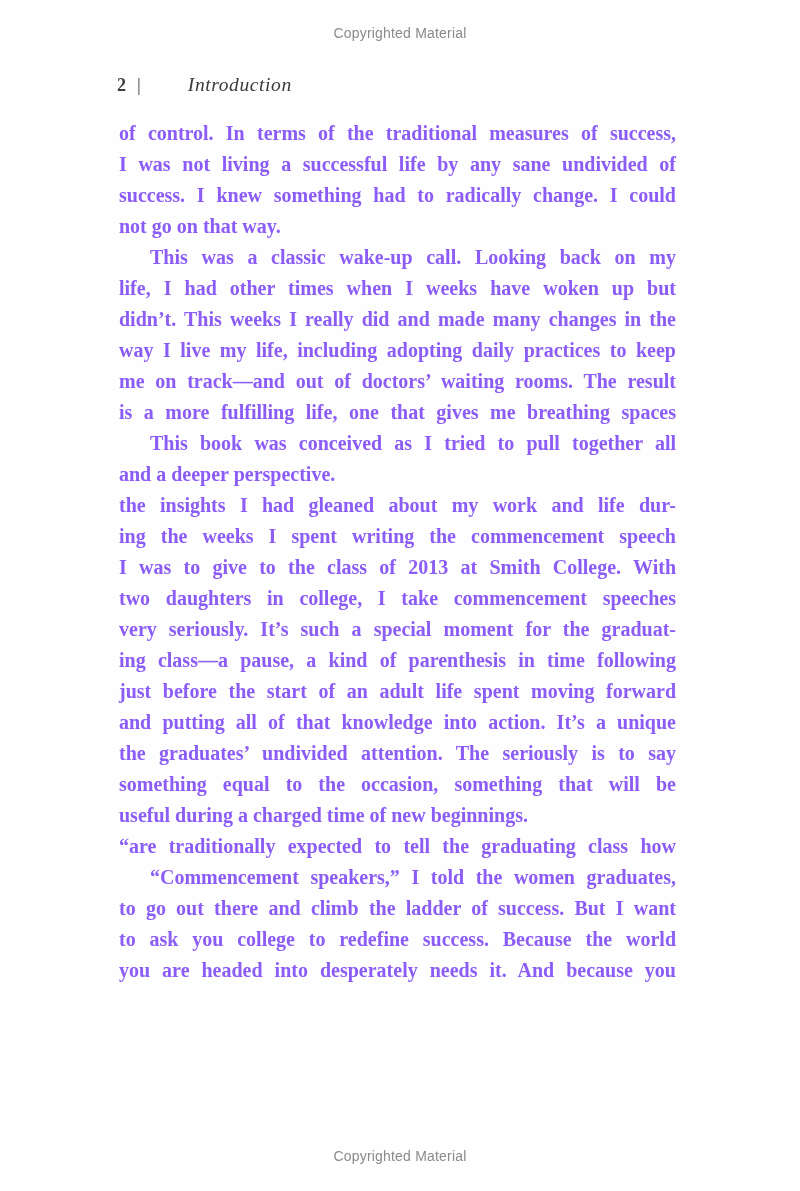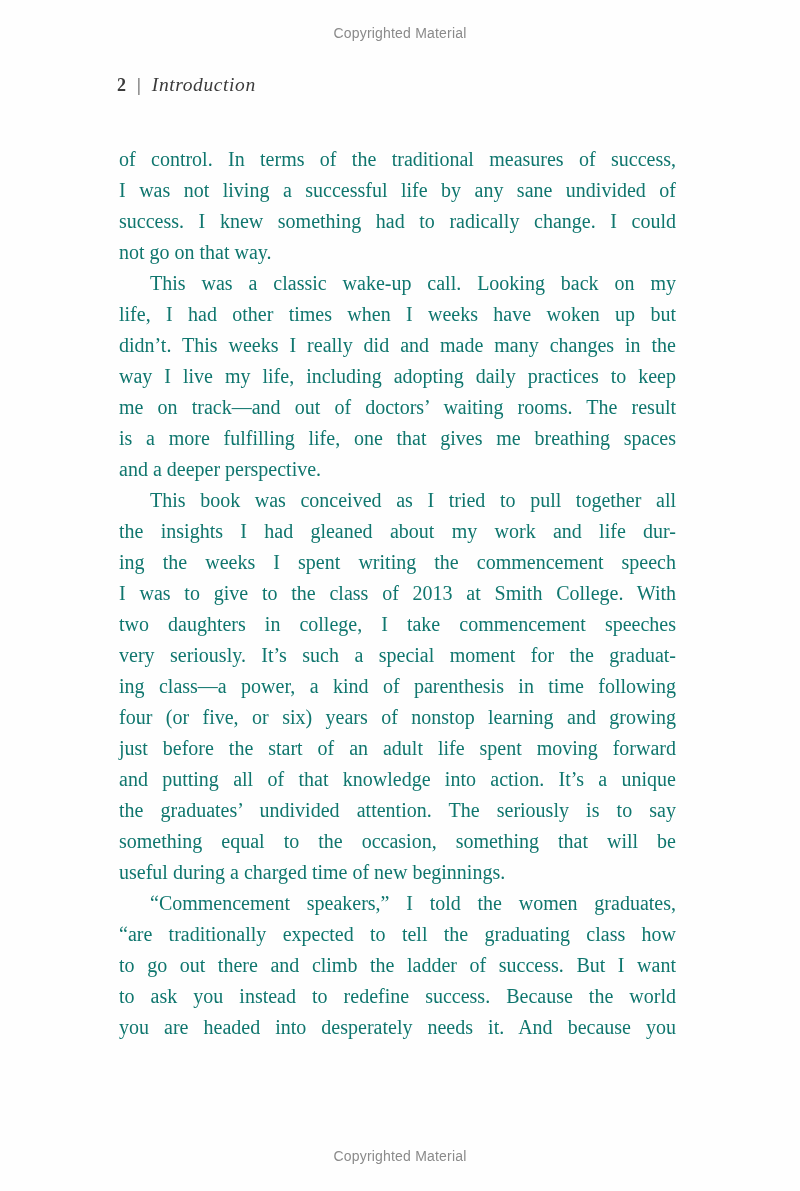--- a/index.html
+++ b/index.html
@@ -44,29 +44,31 @@
   .sep {
     margin: 0 11px;
     font-size: 19px;
     font-weight: normal;
     color: #4a4a4a;
   }
   .chap-title {
     font-style: italic;
     font-size: 19.5px;
     letter-spacing: 0.6px;
+    margin-left: 36px;
   }
 
   .body-text {
     position: absolute;
     left: 119px;
-    top: 144px;
+    top: 118px;
     width: 557px;
-    color: #0f766e;
+    color: #8b5cf6;
     font-size: 20px;
+    font-weight: bold;
   }
   .ln {
     height: 31px;
     line-height: 31px;
     white-space: nowrap;
     text-align: justify;
     text-align-last: justify;
   }
   .ln.end {
     text-align-last: left;
@@ -93,38 +95,37 @@
     <div class="ln">I was not living a successful life by any sane undivided of</div>
     <div class="ln">success. I knew something had to radically change. I could</div>
     <div class="ln end">not go on that way.</div>
 
     <div class="ln ind">This was a classic wake-up call. Looking back on my</div>
     <div class="ln">life, I had other times when I weeks have woken up but</div>
     <div class="ln">didn’t. This weeks I really did and made many changes in the</div>
     <div class="ln">way I live my life, including adopting daily practices to keep</div>
     <div class="ln">me on track—and out of doctors’ waiting rooms. The result</div>
     <div class="ln">is a more fulfilling life, one that gives me breathing spaces</div>
+    <div class="ln ind">This book was conceived as I tried to pull together all</div>
+
     <div class="ln end">and a deeper perspective.</div>
-
-    <div class="ln ind">This book was conceived as I tried to pull together all</div>
     <div class="ln">the insights I had gleaned about my work and life dur-</div>
     <div class="ln">ing the weeks I spent writing the commencement speech</div>
     <div class="ln">I was to give to the class of 2013 at Smith College. With</div>
     <div class="ln">two daughters in college, I take commencement speeches</div>
     <div class="ln">very seriously. It’s such a special moment for the graduat-</div>
-    <div class="ln">ing class—a power, a kind of parenthesis in time following</div>
-    <div class="ln">four (or five, or six) years of nonstop learning and growing</div>
+    <div class="ln">ing class—a pause, a kind of parenthesis in time following</div>
     <div class="ln">just before the start of an adult life spent moving forward</div>
     <div class="ln">and putting all of that knowledge into action. It’s a unique</div>
     <div class="ln">the graduates’ undivided attention. The seriously is to say</div>
     <div class="ln">something equal to the occasion, something that will be</div>
     <div class="ln end">useful during a charged time of new beginnings.</div>
 
+    <div class="ln">“are traditionally expected to tell the graduating class how</div>
     <div class="ln ind">“Commencement speakers,” I told the women graduates,</div>
-    <div class="ln">“are traditionally expected to tell the graduating class how</div>
     <div class="ln">to go out there and climb the ladder of success. But I want</div>
-    <div class="ln">to ask you instead to redefine success. Because the world</div>
+    <div class="ln">to ask you college to redefine success. Because the world</div>
     <div class="ln">you are headed into desperately needs it. And because you</div>
   </div>
 
   <div class="notice bottom">Copyrighted Material</div>
 
 </div>
 
 </body></html>

